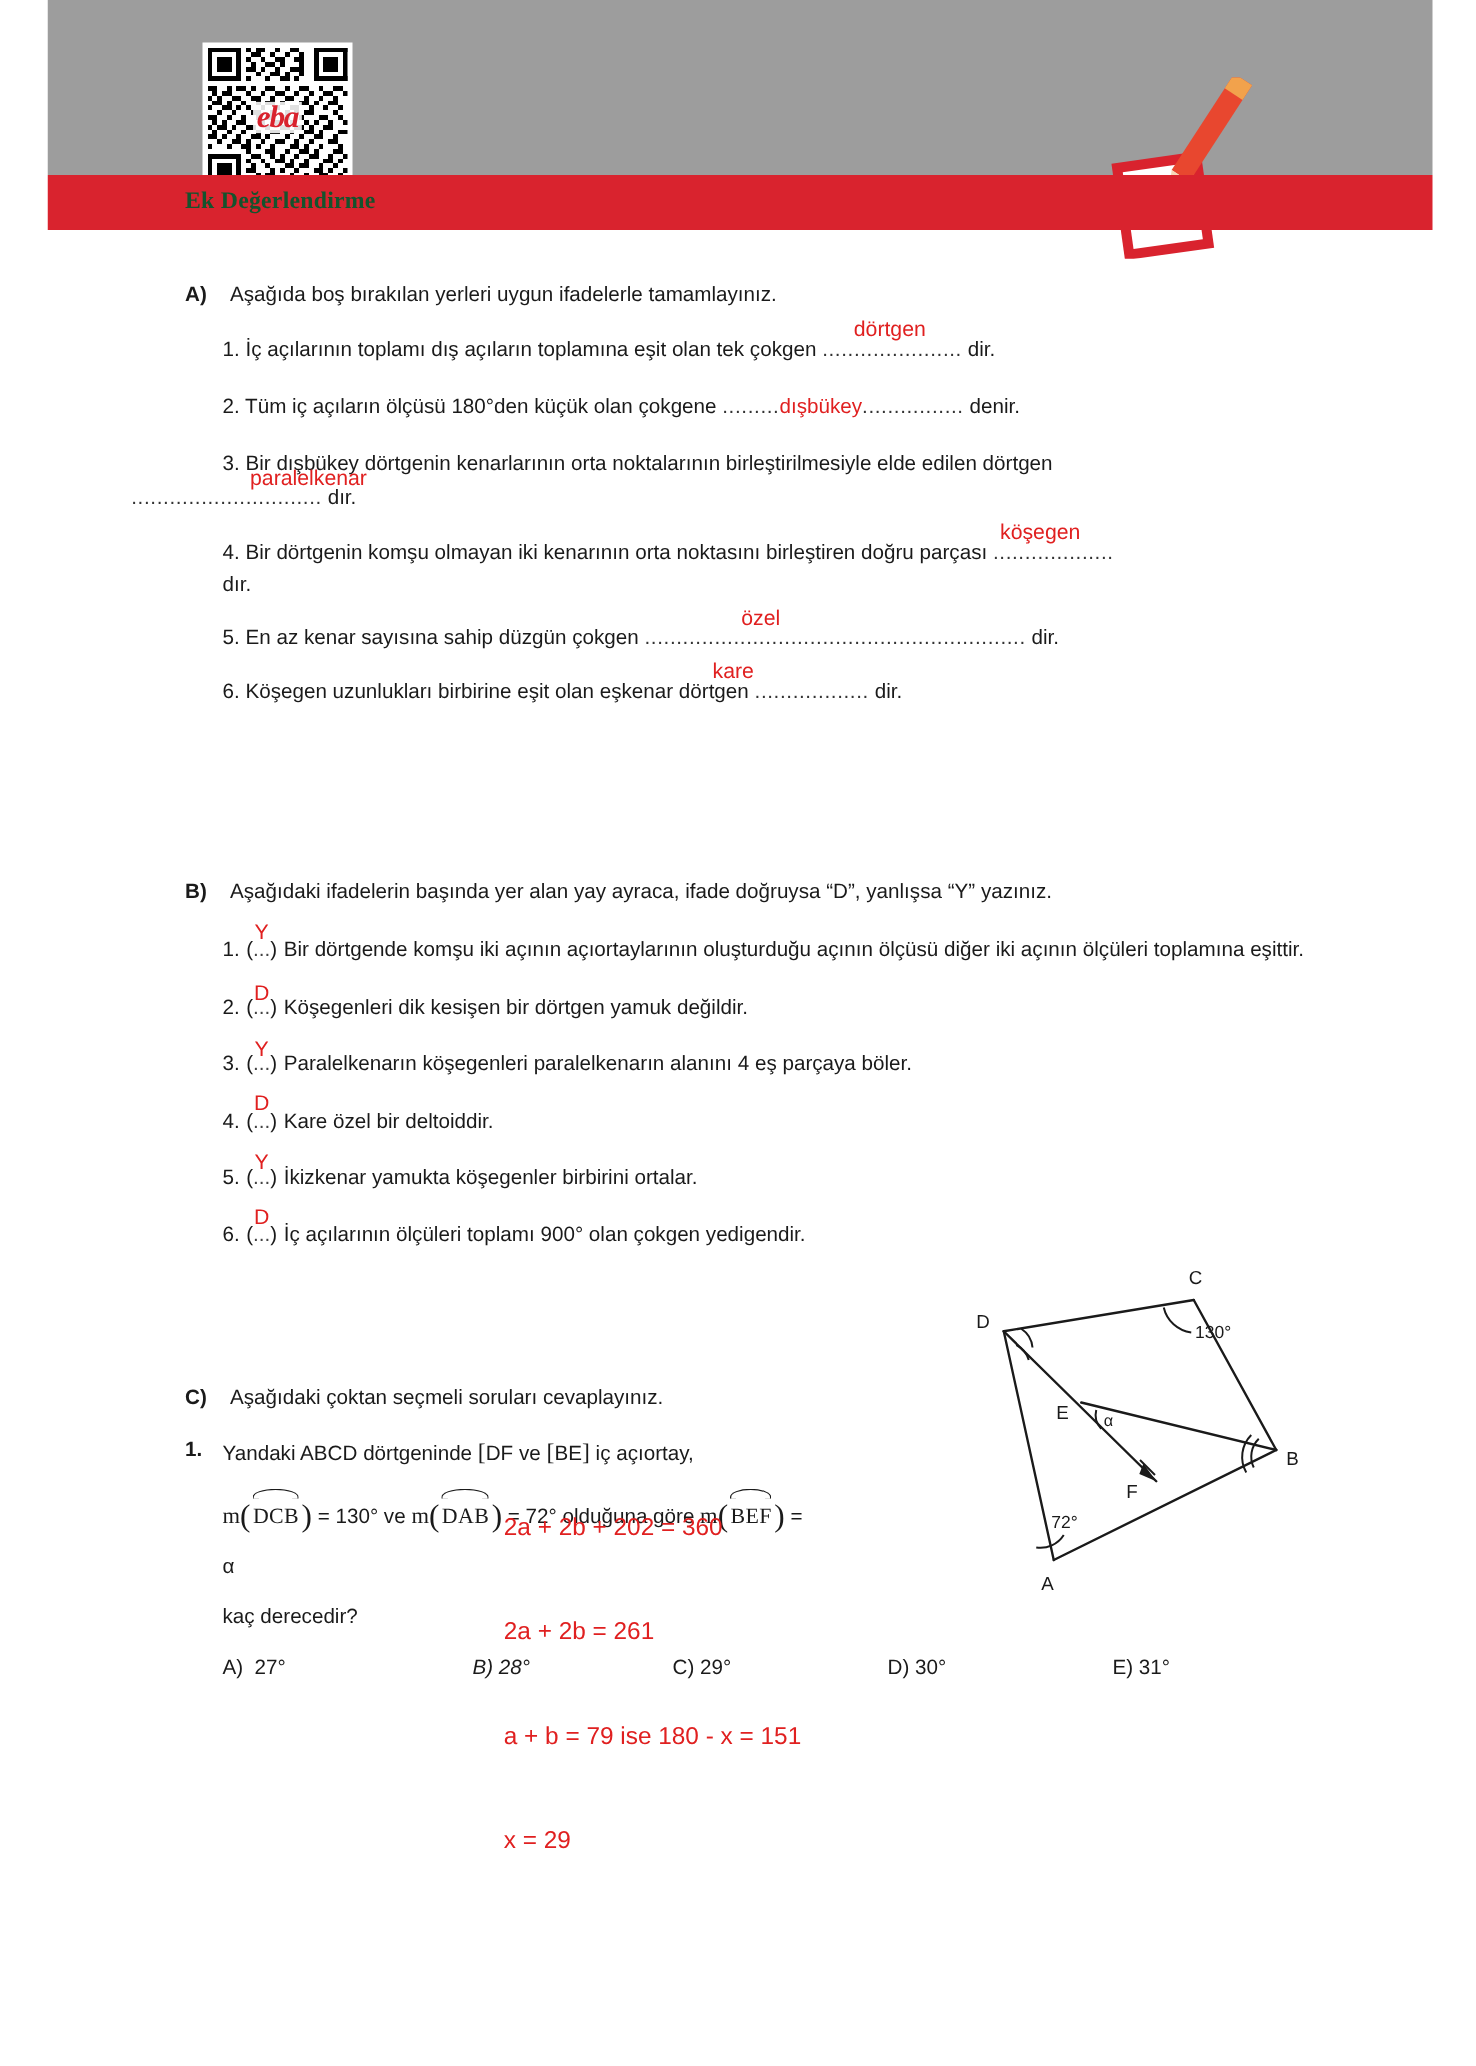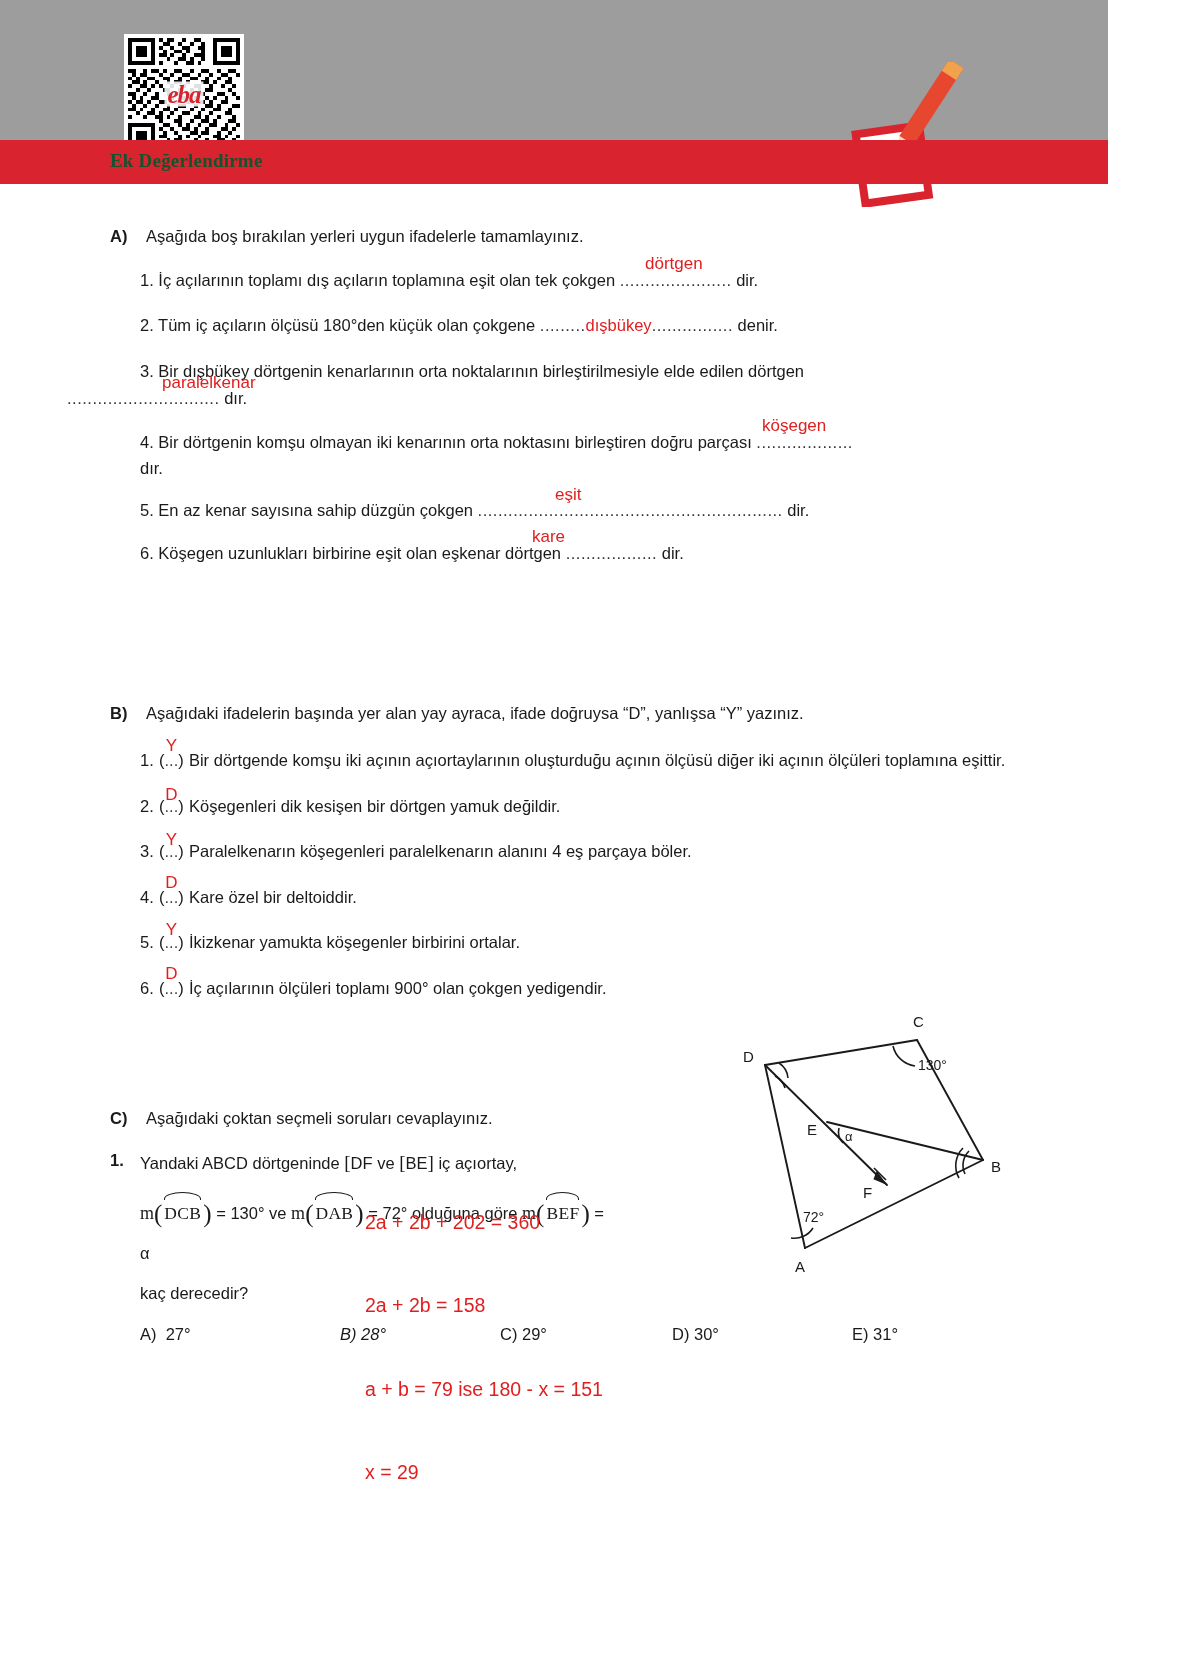--- a/index.html
+++ b/index.html
@@ -10,20 +10,21 @@
   body {
     font-family: "Liberation Sans", sans-serif;
     color: #1a1a1a;
   }
   .page {
     position: relative;
     width: 1108px;
     height: 1653px;
     background: #ffffff;
     overflow: hidden;
+    margin-left: 38px;
   }
 
   
   .header-grey {
     position: absolute;
     left: 0; top: 0;
     width: 1181px;
     height: 140px;
     background: #9d9d9d;
   }
@@ -544,21 +545,21 @@
       </div>
       <div class="q-line" style="padding-left:140px;">
         <span>dır.</span>
       </div>
 
       <div class="q-line" style="margin-top:17px;">
         <span>5.</span>
         <span>En az kenar sayısına sahip düzgün çokgen</span>
         <span class="dots">...................</span><span class="dots">.........................................</span>
         <span>dir.</span>
-        <span class="ans" style="left:555px; top:-16px;">eşit</span>
+        <span class="ans" style="left:555px; top:-16px;">özel</span>
       </div>
 
       <div class="q-line" style="margin-top:17px;">
         <span>6.</span>
         <span>Köşegen uzunlukları birbirine eşit olan eşkenar dörtgen</span>
         <span class="dots">..........</span><span class="dots">........</span>
         <span>dir.</span>
         <span class="ans" style="left:532px; top:-17px;">kare</span>
       </div>
     </div>
@@ -625,21 +626,21 @@
         </div>
         <div style="margin-top:9px;">
           <span>kaç derecedir?</span>
         </div>
       </div>
     </div>
   </div>
 
   <div class="solution">
     <div>2a + 2b + 202 = 360</div>
-    <div>2a + 2b = 158</div>
+    <div>2a + 2b = 261</div>
     <div>a + b = 79 ise 180 - x = 151</div>
     <div>x = 29</div>
   </div>
 
   <div class="figure">
     <svg width="300" height="275" viewBox="0 0 300 275">
       <g stroke="#1a1a1a" stroke-width="1.9" fill="none" stroke-linecap="round">
 
         <path d="M 30 65 L 182 40"></path>
         <path d="M 182 40 L 248 160"></path>

